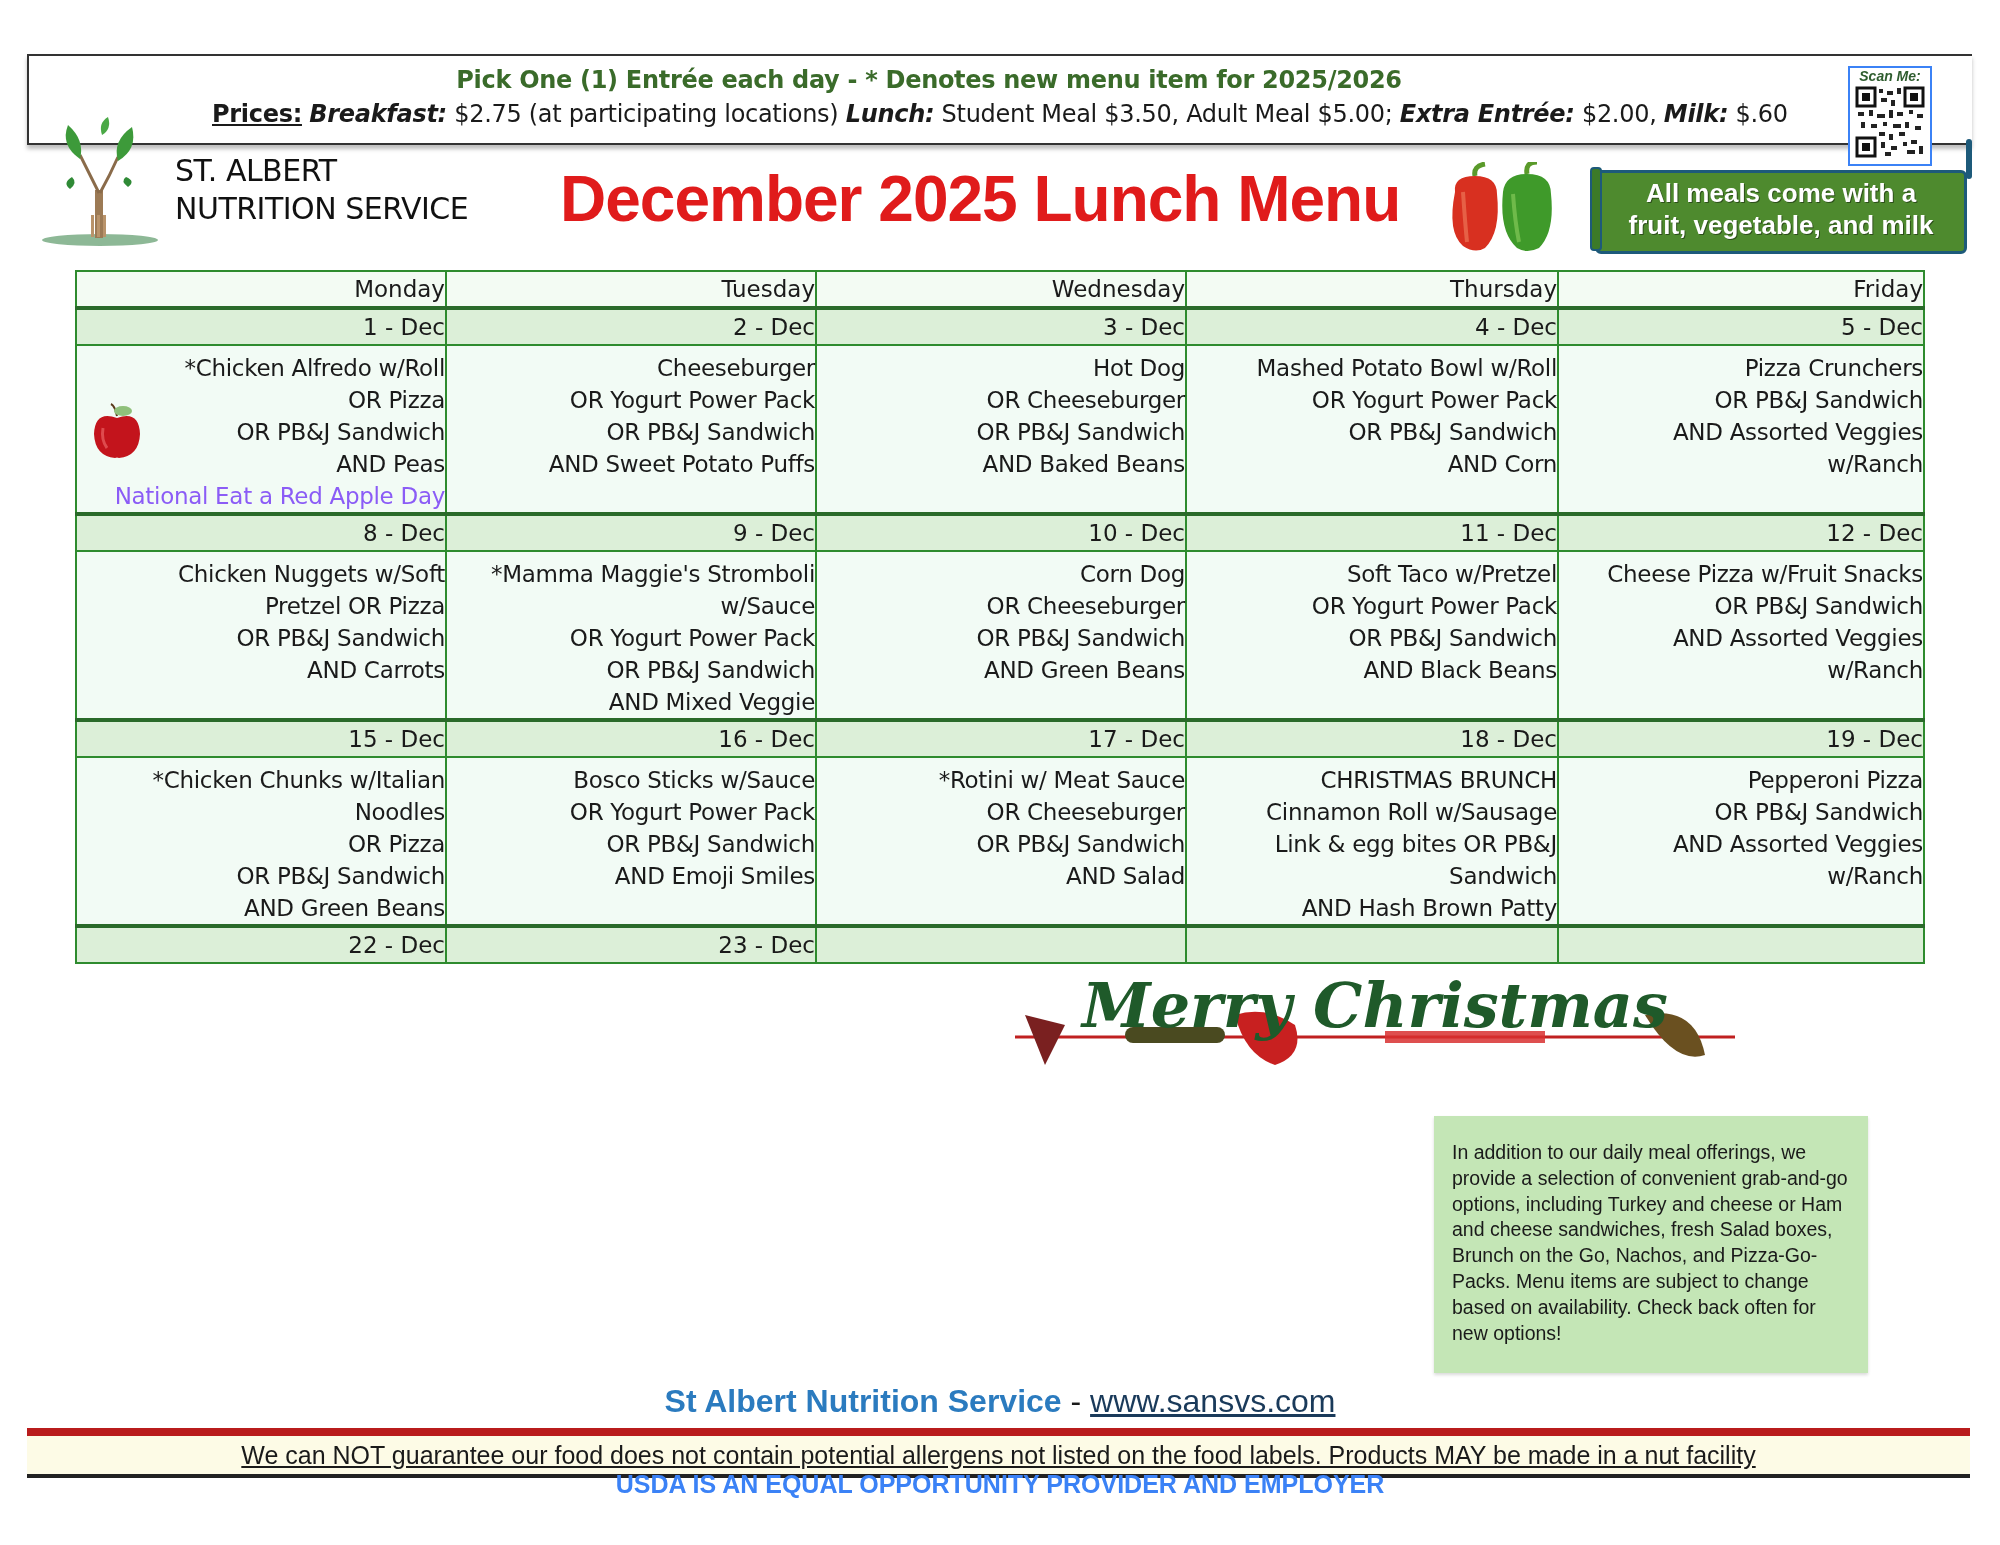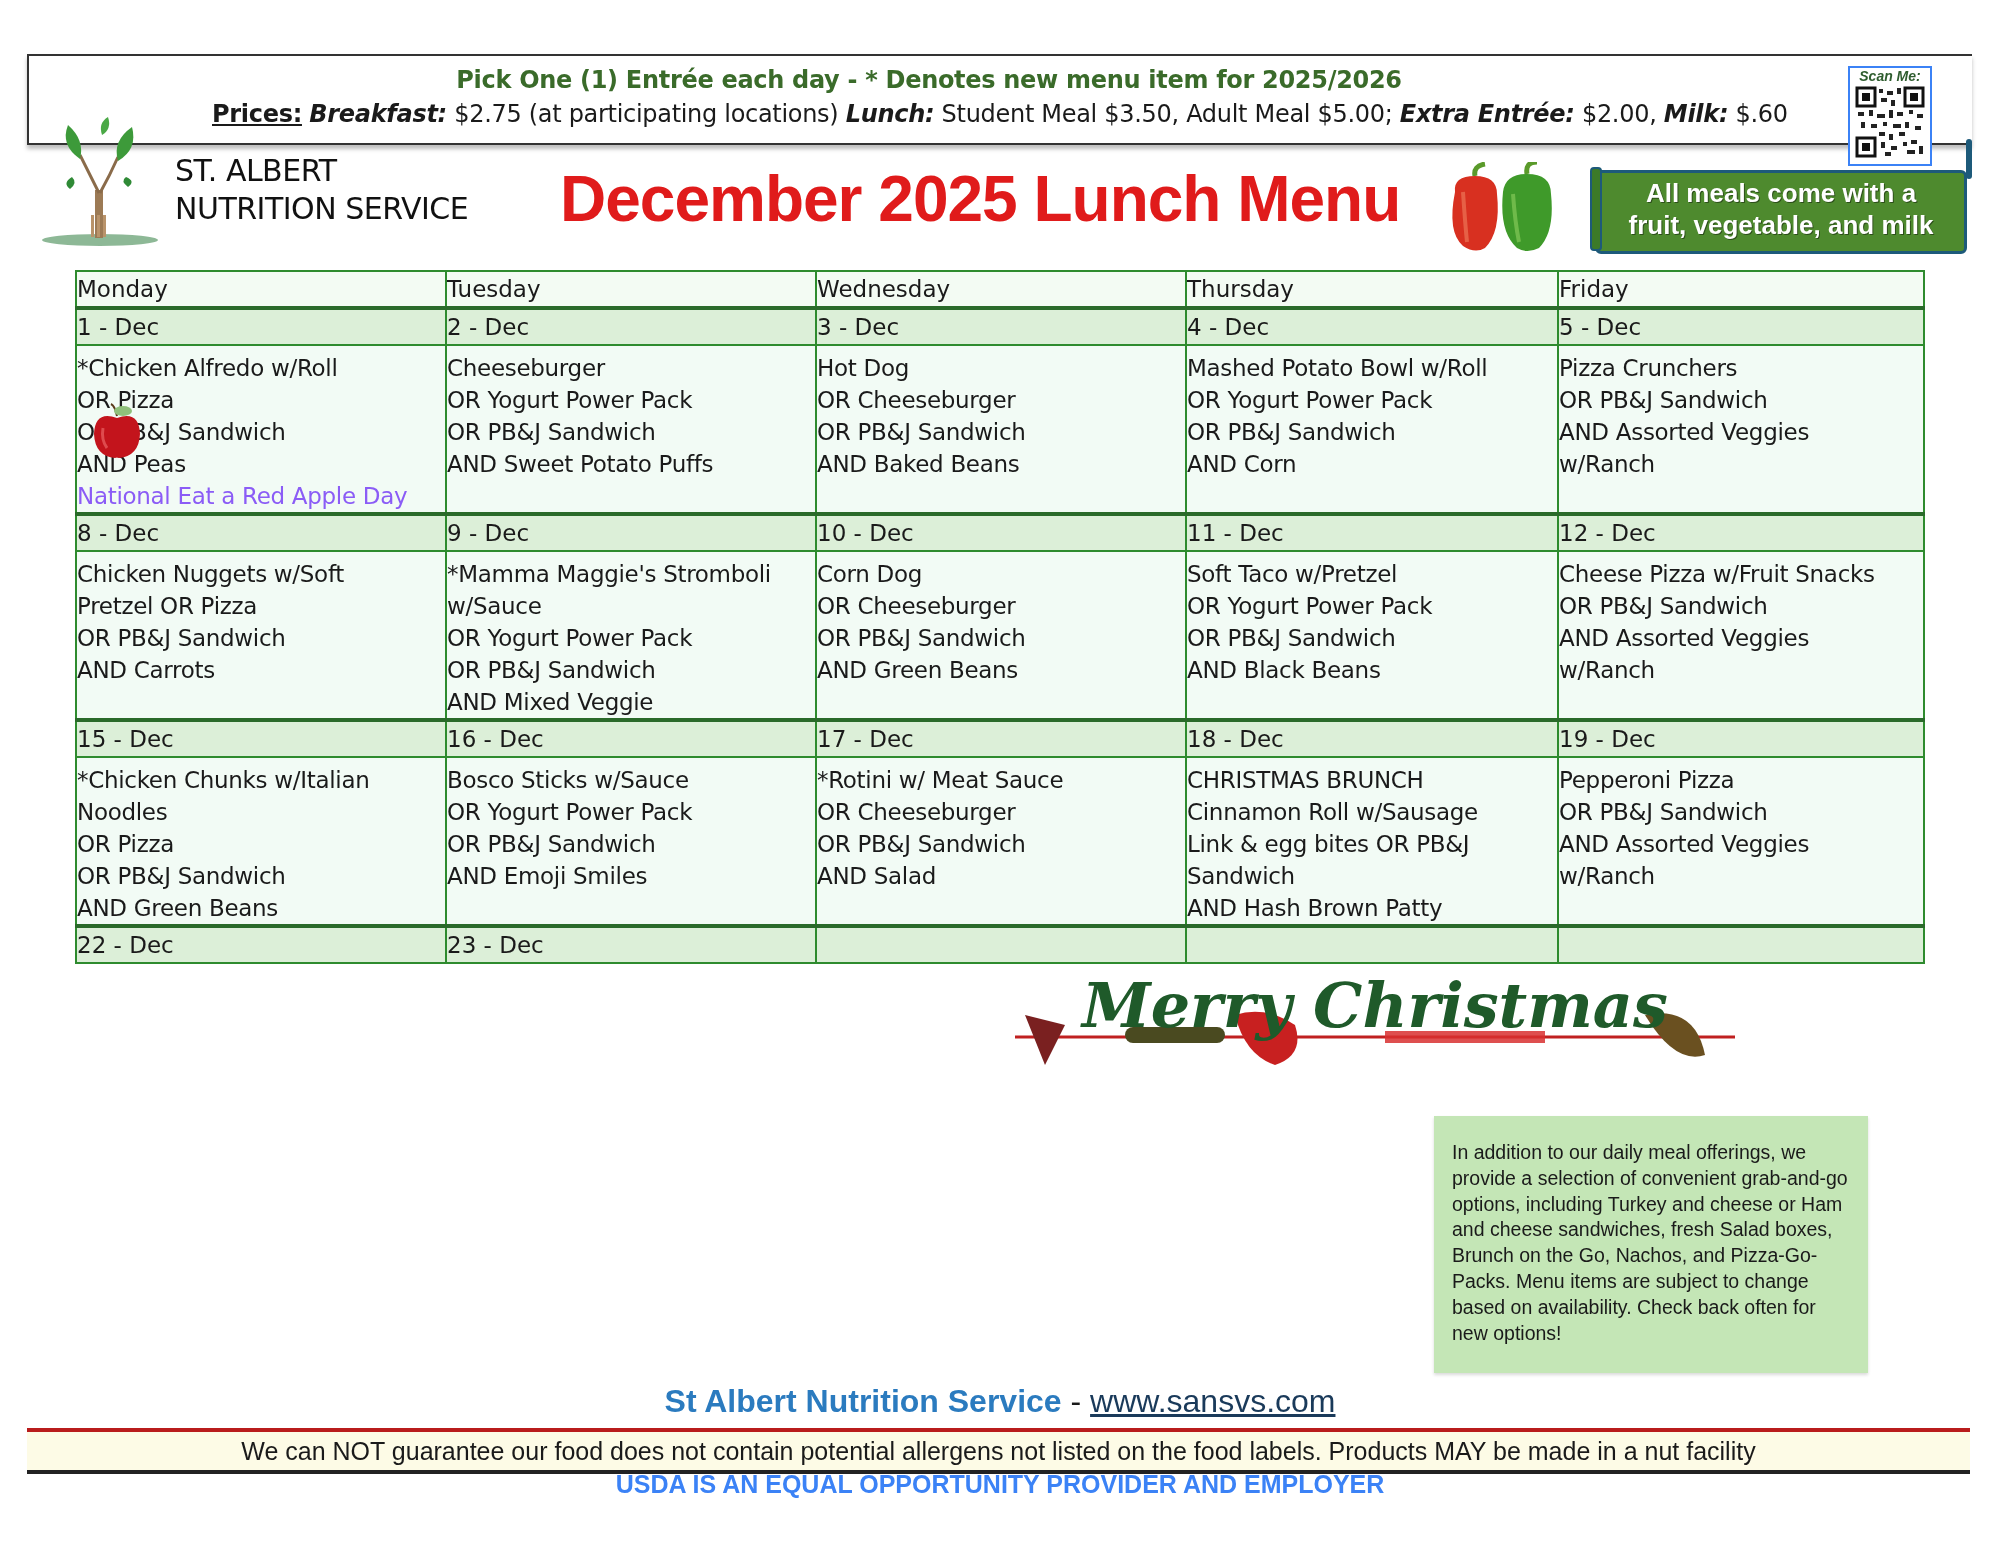--- a/index.html
+++ b/index.html
@@ -23,39 +23,39 @@
 
   .title { left:560px; top:162px; font-size:64px; font-weight:bold; color:#e01b1b; letter-spacing:-1px; }
   .peppers { left:1445px; top:162px; width:120px; height:92px; }
 
   .banner { left:1595px; top:170px; width:372px; height:84px; background:#4e8a2e; border:3px solid #1d5a7a; border-radius:6px; color:#fff; text-align:center; font-weight:bold; font-size:26px; line-height:32px; padding-top:4px; box-sizing:border-box; text-shadow:1px 1px 0 #2d4f1b; }
   .banner .roll-l { position:absolute; left:-8px; top:-6px; width:8px; height:80px; background:#3c7a28; border:2px solid #1d5a7a; border-radius:4px; }
   .banner .roll-r { position:absolute; right:-8px; top:-34px; width:6px; height:40px; background:#1d5a7a; border-radius:3px; }
 
   
   .cal { left:75px; top:270px; width:1848px; border-collapse:collapse; table-layout:fixed; }
-  .cal td, .cal th { border:2.5px solid #2e8b2e; text-align:left; padding:0; font-family:"DejaVu Sans", sans-serif; font-weight:normal; font-size:23px; color:#1a1a1a; }
+  .cal td, .cal th { border:2.5px solid #2e8b2e; text-align:right; padding:0; font-family:"DejaVu Sans", sans-serif; font-weight:normal; font-size:23px; color:#1a1a1a; }
   .cal th { height:34px; background:#f3fbf3; }
   .cal td.date { height:34px; background:#dcefd8; border-top:4px solid #2a6a2a; }
   .cal td.meal { background:#f2fbf5; vertical-align:top; padding-top:6px; line-height:32px; letter-spacing:-0.3px; position:relative; }
   .cal td.meal div { white-space:nowrap; }
   .red-note { color:#8b5cf6; }
   .apple { position:absolute; left:14px; top:56px; width:52px; height:58px; }
   .noschool { padding-top:34px !important; }
   .xmas { left:1005px; top:965px; width:740px; height:108px; }
 
   
   .grab { left:1434px; top:1116px; width:434px; height:257px; background:#c4e6b6; box-sizing:border-box; padding:24px 18px; font-size:19.5px; line-height:25.8px; color:#1a1a1a; box-shadow:0 2px 3px rgba(0,0,0,0.15); }
 
   
   .site { left:0; width:2000px; top:1383px; text-align:center; font-size:32px; }
   .site .nm { color:#2b7bbf; font-weight:bold;margin-top:31px; }
   .site .dash { color:#1a1a1a; }
   .site .url { color:#1a3a5a; text-decoration:underline; }
-  .allergen { left:27px; top:1428px; width:1943px; height:38px; background:#fdfbe6; border-top:4px solid #b91c1c; border-bottom:4px solid #222; text-align:center; font-size:25px; line-height:38px; color:#1a1a1a; }
+  .allergen { left:27px; top:1428px; width:1943px; height:38px; background:#fdfbe6; border-top:8px solid #b91c1c; border-bottom:4px solid #222; text-align:center; font-size:25px; line-height:38px; color:#1a1a1a;text-decoration:underline; }
   .usda { left:0; width:2000px; top:1470px; text-align:center; font-size:25px; font-weight:bold; color:#3b82f6; }
 </style>
 </head>
 <body>
 
 <div class="abs info-box">
   <div class="pick-line">Pick One (1) Entrée each day - * Denotes new menu item for 2025/2026</div>
   <div class="price-line">
     <span class="lbl">Prices:</span>
     <span class="it">Breakfast:</span><span> $2.75 (at participating locations) </span><span class="it">Lunch:</span><span> Student Meal $3.50, Adult Meal $5.00; </span><span class="it">Extra Entrée:</span><span> $2.00, </span><span class="it">Milk:</span><span> $.60</span>

